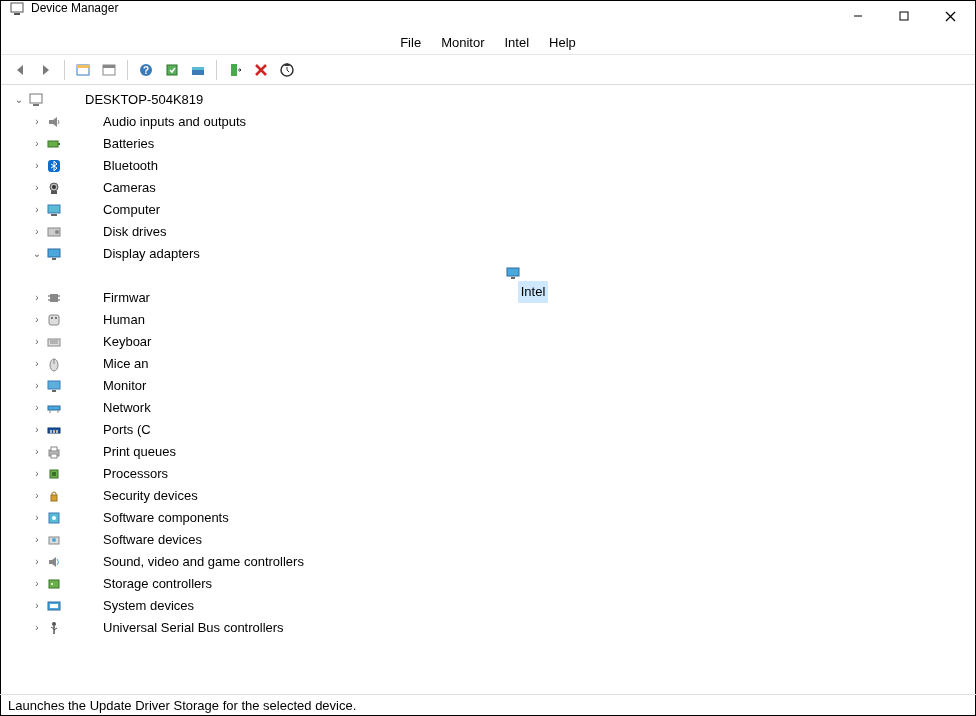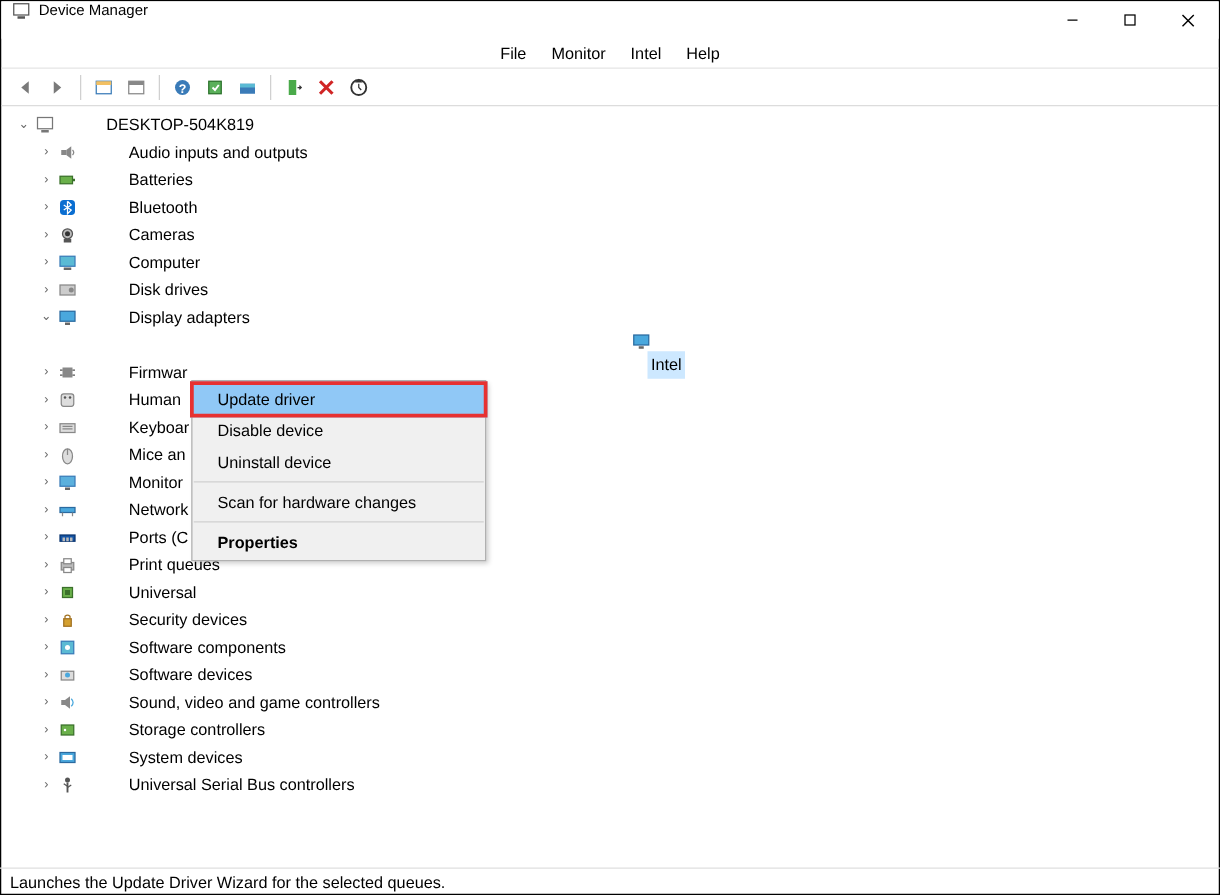--- a/index.html
+++ b/index.html
@@ -320,21 +320,21 @@
         <span class="tree-label">Print queues</span>
       </div>
       <div class="tree-row lvl1">
         <span class="tree-exp">›</span>
         <span class="tree-icon">
           <svg width="16" height="16">
             <rect x="4" y="4" width="8" height="8" fill="#6ab04a" stroke="#3a702a"></rect>
             <rect x="6" y="6" width="4" height="4" fill="#3a702a"></rect>
           </svg>
         </span>
-        <span class="tree-label">Universal</span>
+        <span class="tree-label">Processors</span>
       </div>
       <div class="tree-row lvl1">
         <span class="tree-exp">›</span>
         <span class="tree-icon">
           <svg width="16" height="16">
             <rect x="5" y="7" width="6" height="6" fill="#d4a030" stroke="#a07020"></rect>
             <path d="M6 7 L6 5 Q8 3 10 5 L10 7" fill="none" stroke="#a07020"></path>
           </svg>
         </span>
         <span class="tree-label">Security devices</span>
@@ -397,27 +397,18 @@
             <circle cx="8" cy="4" r="2" fill="#555"></circle>
             <line x1="8" y1="6" x2="8" y2="14" stroke="#555" stroke-width="1.5"></line>
             <line x1="8" y1="9" x2="5" y2="7" stroke="#555"></line>
             <line x1="8" y1="10" x2="11" y2="8" stroke="#555"></line>
           </svg>
         </span>
         <span class="tree-label">Universal Serial Bus controllers</span>
       </div>
     </div>
 
-  <div class="context-menu">
-    <div class="cm-item highlight">Update driver</div>
-    <div class="cm-item">Disable device</div>
-    <div class="cm-item">Uninstall device</div>
-    <div class="cm-sep"></div>
-    <div class="cm-item">Scan for hardware changes</div>
-    <div class="cm-sep"></div>
-    <div class="cm-item bold">Properties</div>
-  </div>
 
 </div>
 
 <div class="statusbar">
-  <span>Launches the Update Driver Wizard for the selected queues.</span>
+  <span>Launches the Update Driver Storage for the selected device.</span>
 </div>
 
 </body></html>

